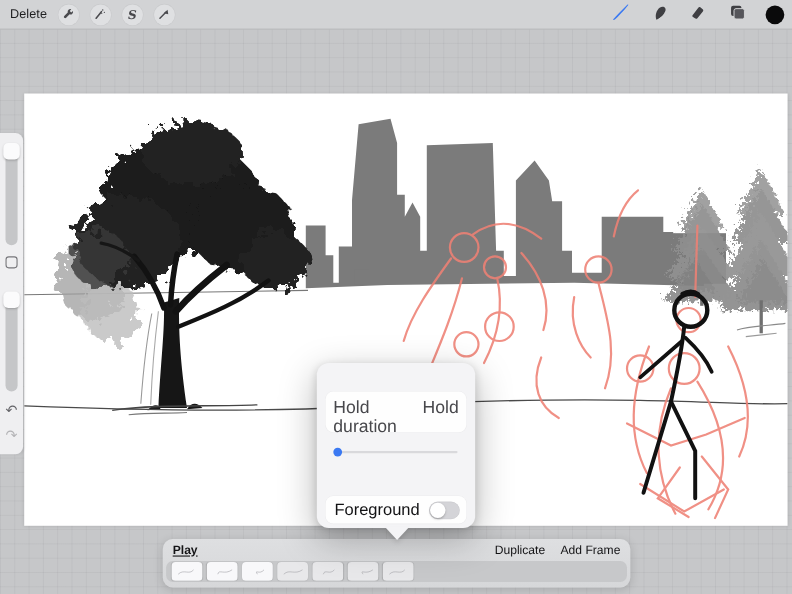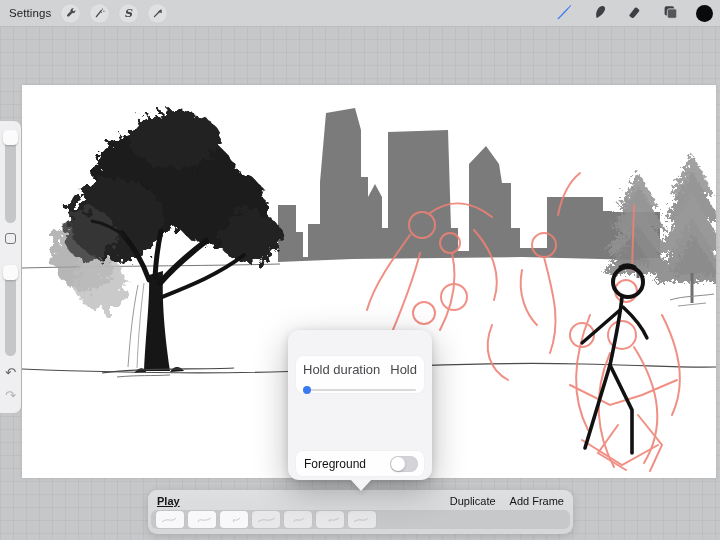--- a/index.html
+++ b/index.html
@@ -76,37 +76,37 @@
   }
   .popup-tail {
     position:absolute; left:62px; top:149px; width:0; height:0;
     border-left:11px solid transparent; border-right:11px solid transparent;
     border-top:12px solid #f4f4f6;
     filter:drop-shadow(0 3px 2px rgba(0,0,0,.10));
   }
   .popup-title { font-size:12.5px; font-weight:bold; color:#0e0e10; padding:9px 0 0 14px; letter-spacing:.1px; }
   .card { position:absolute; left:8px; width:128px; background:#fefefe; border-radius:7px; box-shadow:0 0 0 .5px rgba(0,0,0,.035); }
   .card-hold { top:26px; height:37px; padding:6px 7px 0 7px; }
-  .hold-row { display:flex; justify-content:space-between; font-size:13px; color:#48484c; }
+  .hold-row { display:flex; justify-content:space-between; font-size:16px; color:#48484c; }
   .hold-slider { position:relative; margin-top:9px; height:8px; }
   .hold-slider .track { position:absolute; left:1px; right:1px; top:3px; height:2px; background:#d9d9dc; border-radius:1px; }
   .hold-slider .dot { position:absolute; top:0; width:8px; height:8px; border-radius:50%; }
   .card-actions { top:71px; height:44px; }
   .action-row { height:22px; display:flex; align-items:center; padding-left:8px; font-size:10.5px; color:#121214; }
   .action-div { height:1px; background:#e9e9eb; margin-left:8px; }
   .card-fg { top:121px; height:25px; display:flex; align-items:center; padding:0 6px 0 8px; }
-  .fg-label { font-size:12px; color:#121214; }
+  .fg-label { font-size:15px; color:#121214; }
   .toggle { margin-left:auto; width:28px; height:16px; border-radius:8px; background:#d4d4d8; position:relative; box-shadow:inset 0 0 0 .5px rgba(0,0,0,.05); }
   .toggle .knob { position:absolute; top:1px; left:1px; width:14px; height:14px; border-radius:50%; background:#ffffff; box-shadow:0 1px 2px rgba(0,0,0,.25); }
 </style>
 </head>
 <body>
 
 <div class="topbar">
-  <span class="gallery-label">Settings</span>
+  <span class="gallery-label">Delete</span>
 
   <div class="tool-circle">
     <span>
       <svg width="12" height="12" viewBox="0 0 20 20">
           <path d="M14.6 2.4a4 4 0 0 0-5.3 4.8L4 12.5a2 2 0 1 0 2.9 2.9l5.3-5.3a4 4 0 0 0 4.9-5.2l-2.5 2.4-2.2-2.2z" fill="#4b4b4f"></path>
         </svg>
     </span>
   </div>
   <div class="tool-circle">
     <span>

